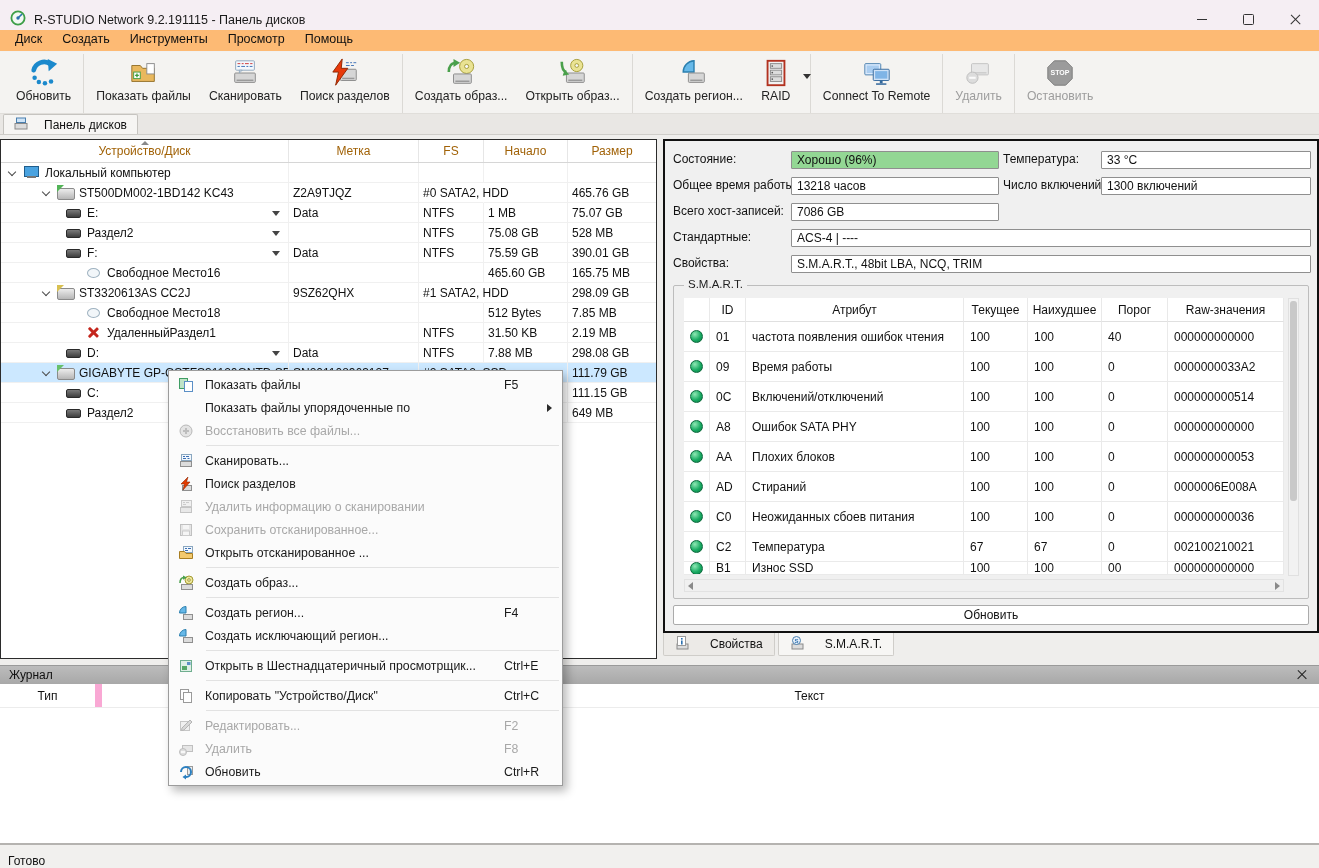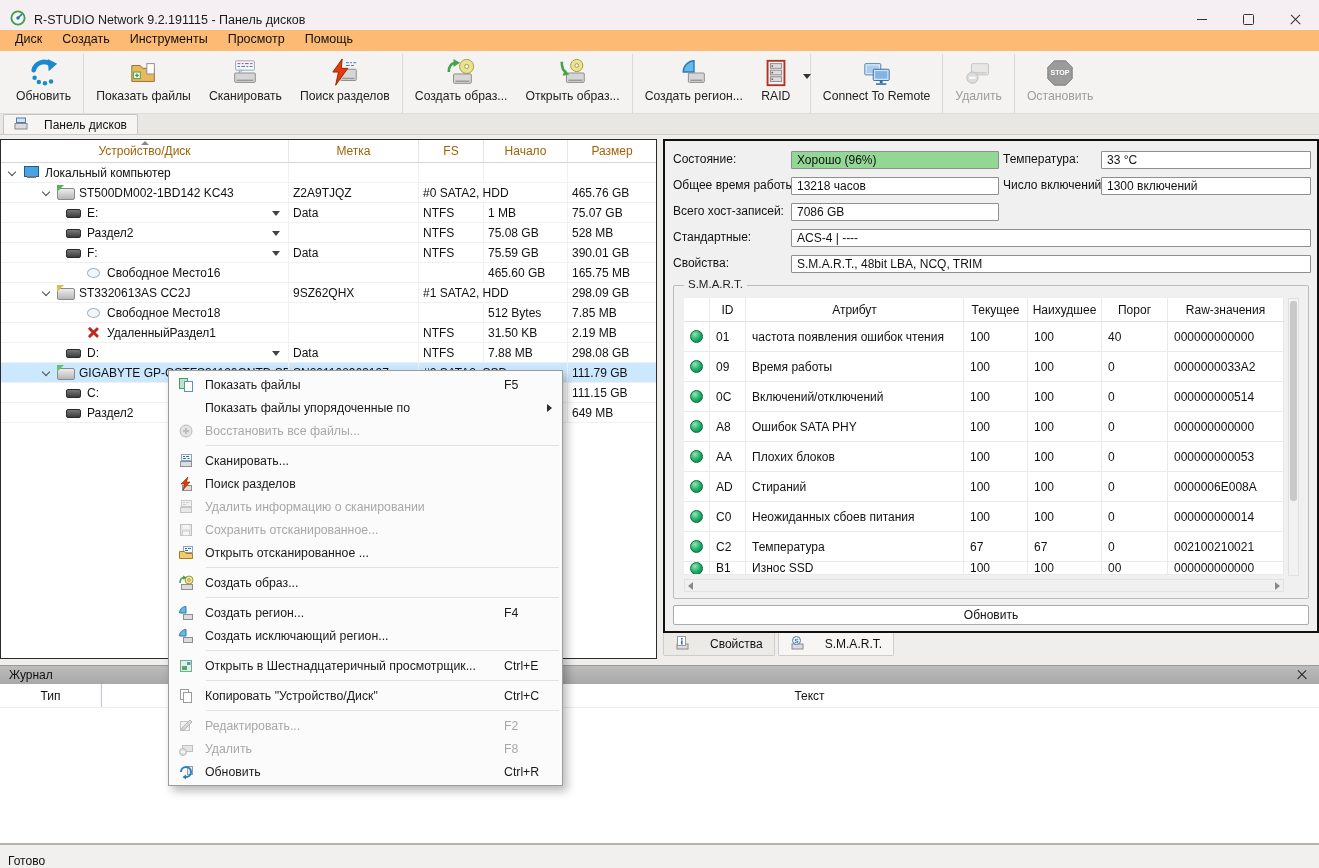--- a/index.html
+++ b/index.html
@@ -98,21 +98,21 @@
   .ptab.active{background:#f7f6f4}
 
   
   .log{height:184px;background:#fff}
   .log-gap{height:6px;background:#efeeec}
   .log-bar{height:19px;background:linear-gradient(#bcbcbc,#a8a8a8);display:flex;align-items:center;padding:0 9px;font-size:12px;color:#111;border-top:1px solid #9a9a9a}
   .log-close{width:16px;height:14px;position:relative;margin-left:auto}
   .log-close::before,.log-close::after{content:"";position:absolute;left:2px;top:6px;width:12px;height:1.4px;background:#222}
   .log-close::before{transform:rotate(45deg)}.log-close::after{transform:rotate(-45deg)}
   .log-head{height:24px;display:grid;grid-template-columns:102px 198px 1fr;border-bottom:1px solid #ececec}
-  .lh{display:flex;align-items:center;justify-content:center;font-size:12px;border-right:1px solid #f9a8d4}
+  .lh{display:flex;align-items:center;justify-content:center;font-size:12px;border-right:7px solid #f9a8d4}
   .lh:last-child{border-right:none}
 
   
   .statusbar{height:25px;background:#f1f0ee;border-top:2px solid #b5b3b0;display:flex;align-items:flex-end;padding:0 8px;font-size:12px}
 
   
   .context-menu{position:absolute;left:168px;top:370px;width:395px;background:#fbfbfb;border:1px solid #9c9c9c;box-shadow:4px 5px 9px rgba(0,0,0,.28);padding:2px 0;z-index:50}
   .mi{height:23px;display:flex;align-items:center;padding:0 8px 0 7px;font-size:12.3px;color:#1a1a1a;position:relative}
   .mic{width:20px;height:16px;margin-right:9px;flex:none;display:flex;align-items:center;justify-content:center}
   .mil{white-space:nowrap}
@@ -597,21 +597,21 @@
 
             <div class="srow">
               <div class="sc ledc">
                 <span class="led"></span>
               </div>
               <div class="sc">C0</div>
               <div class="sc">Неожиданных сбоев питания</div>
               <div class="sc">100</div>
               <div class="sc">100</div>
               <div class="sc">0</div>
-              <div class="sc">000000000014</div>
+              <div class="sc">000000000036</div>
             </div>
 
             <div class="srow">
               <div class="sc ledc">
                 <span class="led"></span>
               </div>
               <div class="sc">C2</div>
               <div class="sc">Температура</div>
               <div class="sc">67</div>
               <div class="sc">67</div>

